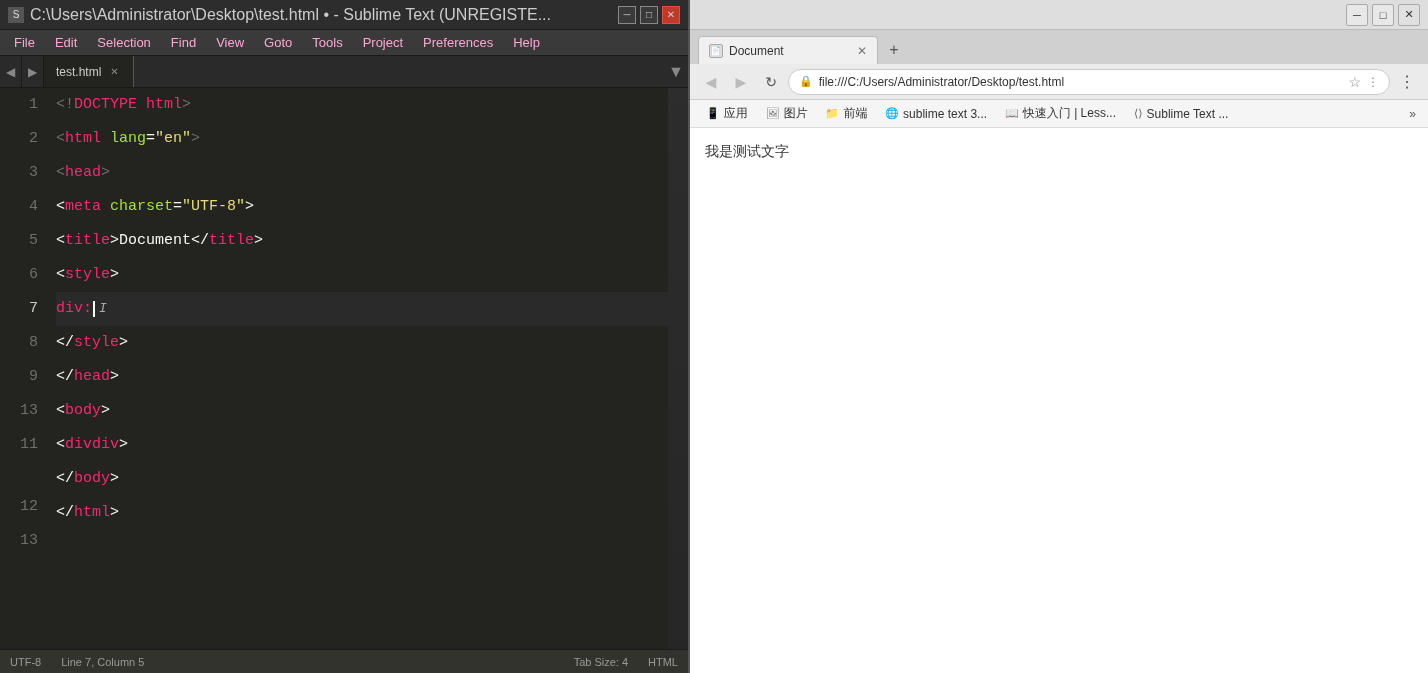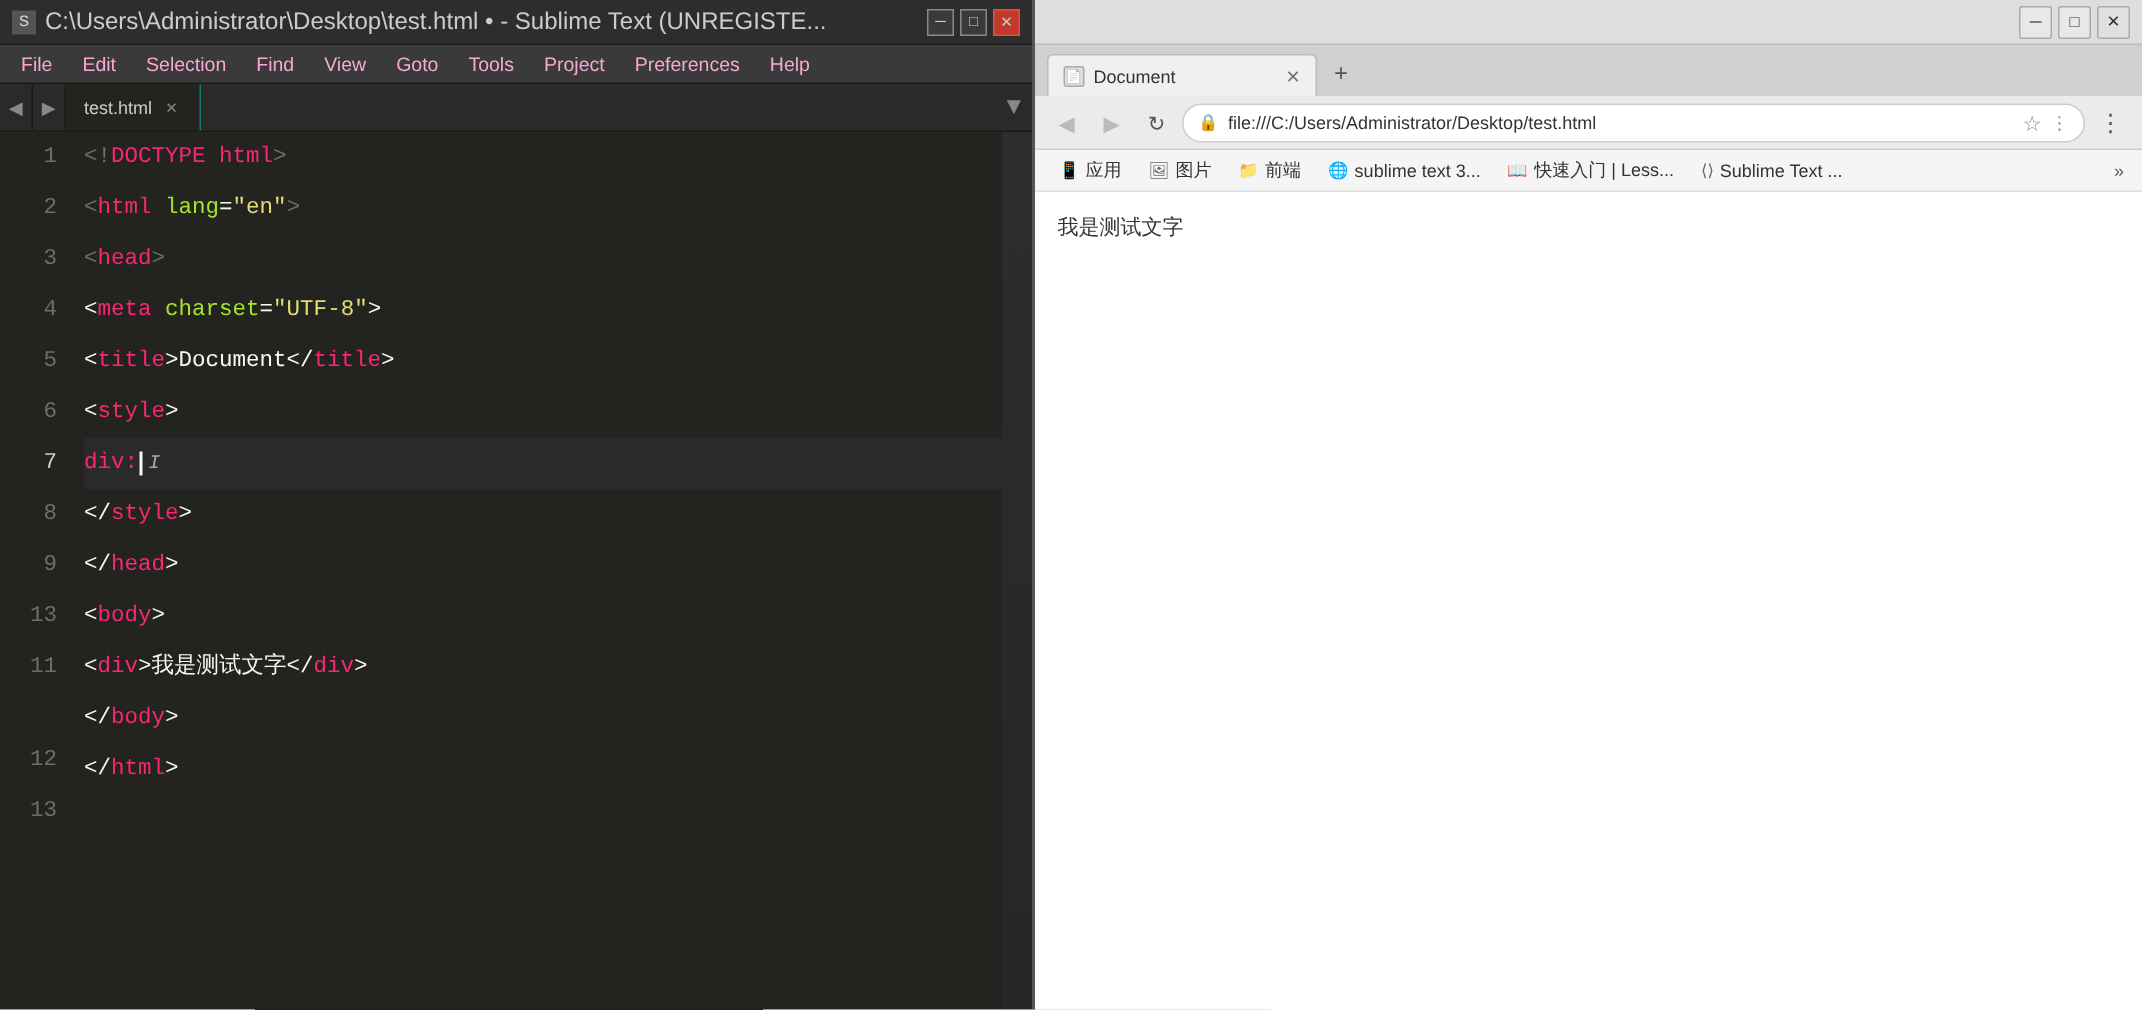--- a/index.html
+++ b/index.html
@@ -522,37 +522,43 @@
 
       <div class="code-line">
         <span class="c-white">&lt;/</span><span class="c-red">head</span><span class="c-white">&gt;</span>
       </div>
 
       <div class="code-line">
         <span class="c-white">&lt;</span><span class="c-red">body</span><span class="c-white">&gt;</span>
       </div>
 
       <div class="code-line">
-        <span class="c-white">&lt;</span><span class="c-red">div</span><span class="c-white">&gt;我是测试文字&lt;/</span><span class="c-red">div</span><span class="c-white">&gt;</span>
+        <span class="c-white">&lt;</span><span class="c-red">div</span><span class="c-red">div</span><span class="c-white">&gt;</span>
       </div>
 
       <div class="code-line">
         <span class="c-white">&lt;/</span><span class="c-red">body</span><span class="c-white">&gt;</span>
       </div>
 
       <div class="code-line">
         <span class="c-white">&lt;/</span><span class="c-red">html</span><span class="c-white">&gt;</span>
       </div>
     </div>
 
     <div class="minimap">
       <div class="minimap-content"></div>
     </div>
   </div>
 
+  <div class="status-bar">
+    <span>UTF-8</span>
+    <span>Line 7, Column 5</span>
+    <span style="margin-left:auto;">Tab Size: 4</span>
+    <span>HTML</span>
+  </div>
 </div>
 
 <div id="browser-panel">
 
   <div class="browser-title-bar">
     <div class="browser-win-btn">─</div>
     <div class="browser-win-btn">□</div>
     <div class="browser-win-btn b-close">✕</div>
   </div>
 

